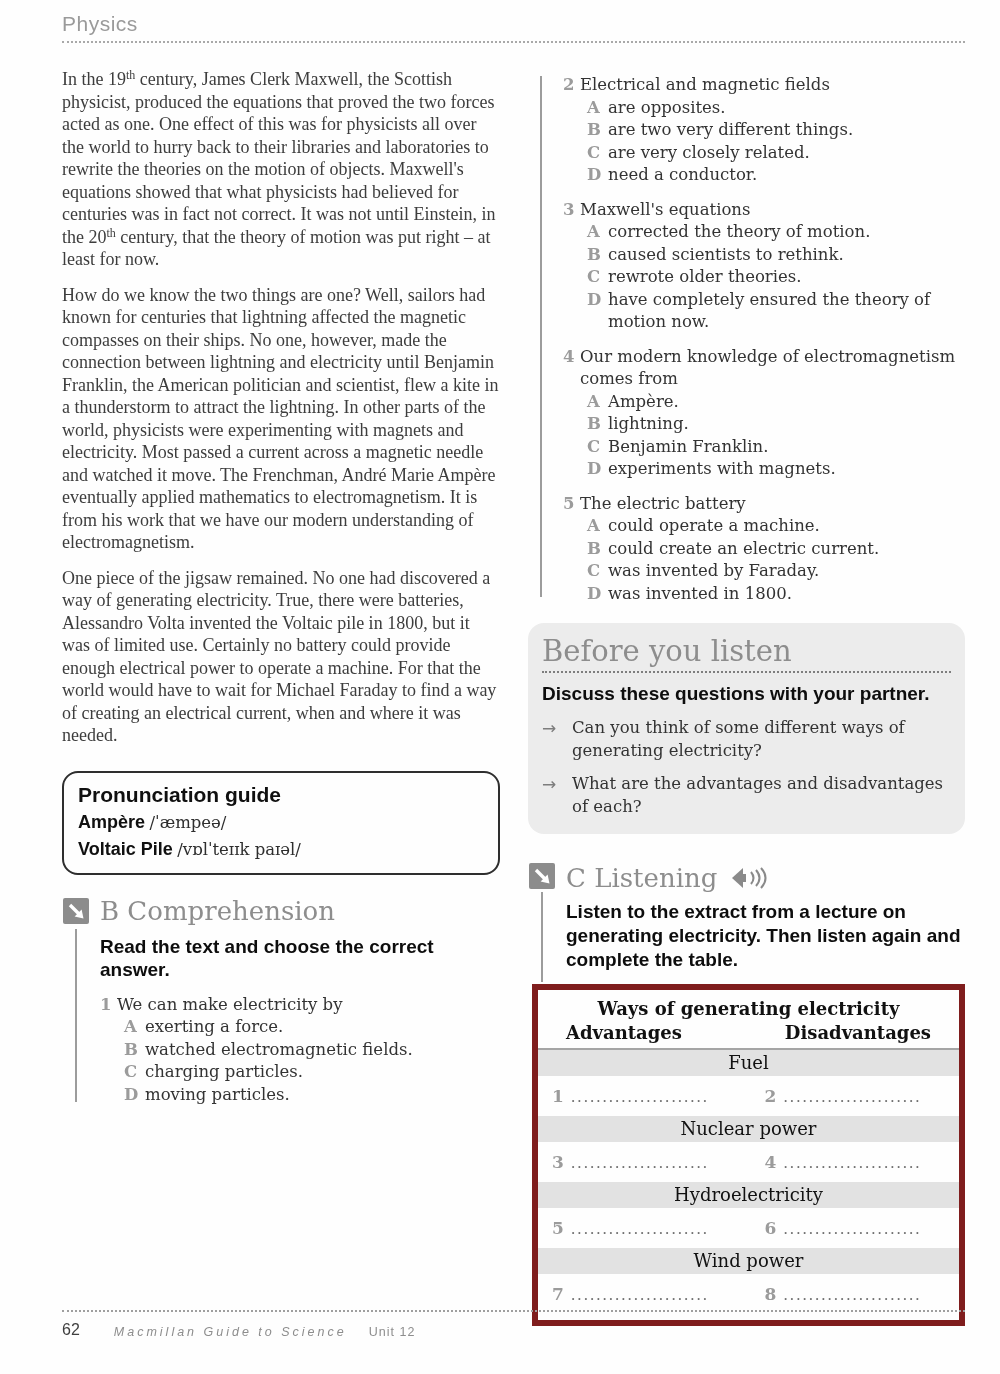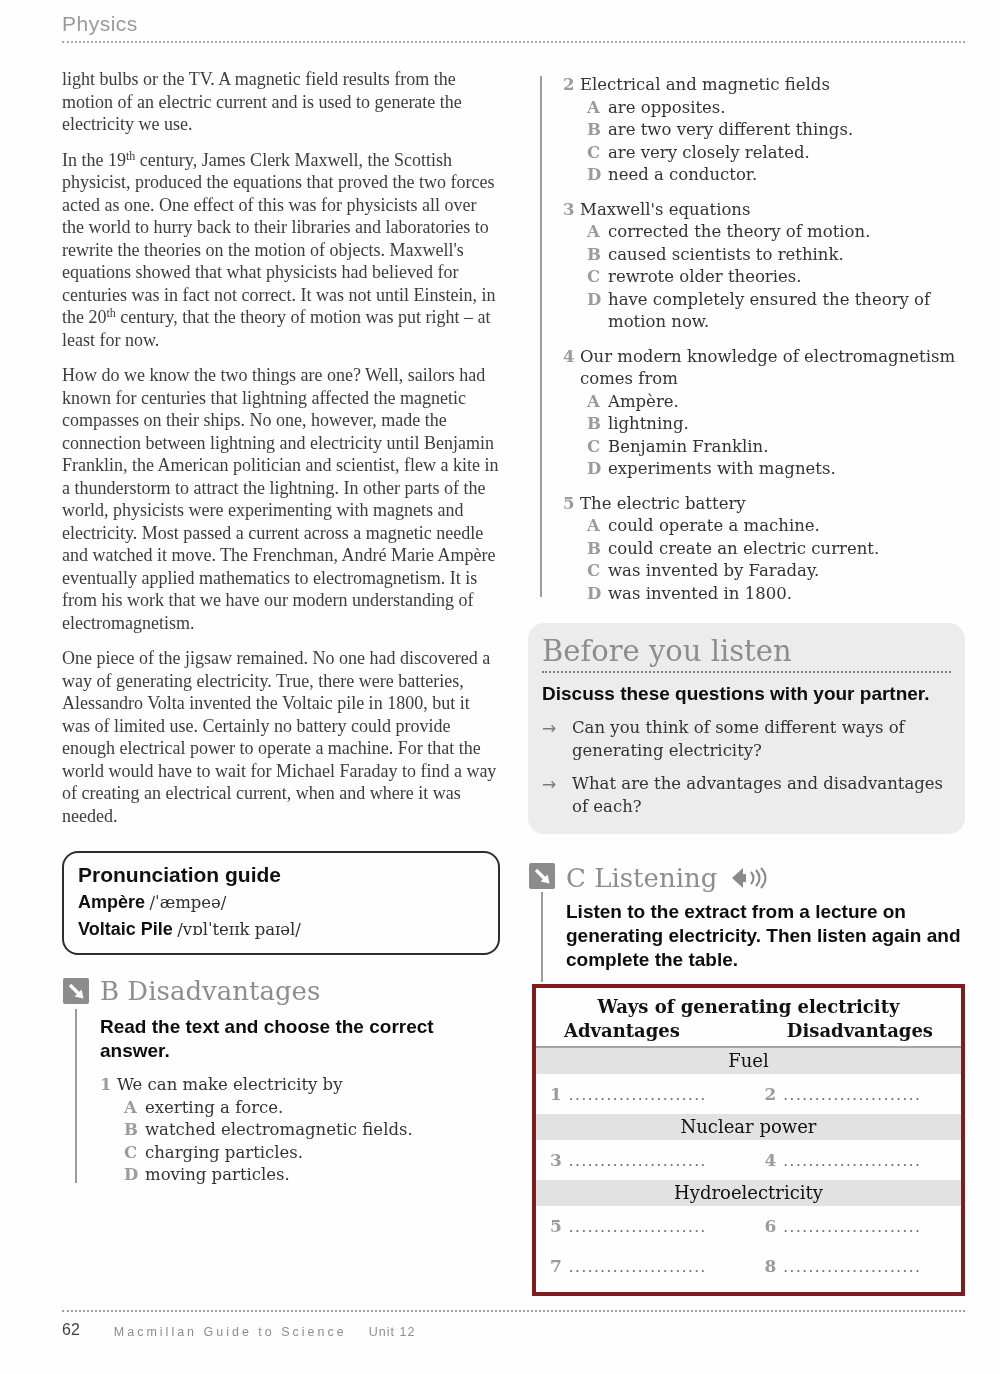--- a/index.html
+++ b/index.html
@@ -4,21 +4,21 @@
 <style>
   html,body{margin:0;padding:0;background:#e9e9e9;}
   .page{position:relative;width:1000px;height:1374px;background:#fefefe;overflow:hidden;
         font-family:"Liberation Serif",serif;color:#3d3d3d;}
   
   .hdr{position:absolute;left:62px;right:35px;top:12px;border-bottom:2px dotted #a9a9a9;padding-bottom:5px;}
   .hdr .hdr-title{font-family:"Liberation Sans",sans-serif;font-size:21px;color:#9a9a9a;letter-spacing:.5px;}
   .ftr{position:absolute;left:62px;right:35px;top:1310px;border-top:2px dotted #9f9f9f;padding-top:9px;
        display:flex;align-items:flex-end;font-family:"Liberation Sans",sans-serif;}
   .ftr .pagenum{font-size:16px;color:#3f3f3f;}
-  .ftr .book{font-size:12.5px;color:#8d8d8d;letter-spacing:3px;margin-left:34px;}
+  .ftr .book{font-size:12.5px;color:#8d8d8d;letter-spacing:3px;margin-left:34px;font-style:italic;}
   .ftr .unit{font-size:12.5px;color:#8d8d8d;letter-spacing:1px;margin-left:22px;}
   
   .col-left{position:absolute;left:62px;top:68px;width:438px;}
   .col-right{position:absolute;left:528px;top:74px;width:437px;}
   
   .passage p{margin:0 0 13px 0;font-size:18px;line-height:22.5px;text-align:left;}
   .passage sup{font-size:12px;line-height:0;vertical-align:6px;}
   
   .pron-box{margin-top:24px;border:2px solid #2e2e2e;border-radius:16px;padding:8px 18px 10px 14px;}
   .pron-title{font-family:"Liberation Sans",sans-serif;font-weight:bold;font-size:21px;color:#101010;line-height:28px;}
@@ -46,21 +46,21 @@
   
   .before-box{margin-top:18px;background:#ececec;border-radius:16px;padding:10px 14px 16px 14px;}
   .before-title{font-family:"DejaVu Serif",serif;font-size:29px;line-height:36px;color:#8d8d8d;
                 border-bottom:2px dotted #7e7e7e;padding-bottom:2px;}
   .before-instr{margin-top:9px;font-family:"Liberation Sans",sans-serif;font-weight:bold;font-size:19px;
                 line-height:24px;color:#0d0d0d;}
   .bullet{display:flex;margin-top:11px;}
   .bullet .arr{flex:0 0 30px;color:#7d7d7d;font-family:"DejaVu Sans",sans-serif;font-size:17px;line-height:22.5px;}
   .bullet .btxt{font-family:"DejaVu Serif",serif;font-size:16.5px;line-height:22.5px;color:#333;}
   
-  .ltable{margin-top:12px;margin-left:4px;border:4px solid #7f1d1d;font-family:"DejaVu Serif",serif;}
+  .ltable{margin-top:12px;margin-left:4px;border:6px solid #7f1d1d;font-family:"DejaVu Serif",serif;}
   .lt-title{text-align:center;font-weight:bold;font-size:18px;color:#111;padding-top:7px;line-height:24px;}
   .lt-heads{display:flex;justify-content:space-between;padding:0 28px 3px 28px;font-weight:bold;
             font-size:18px;color:#111;line-height:24px;}
   .lt-rule{border-bottom:2px solid #a5a5a5;}
   .lt-body{position:relative;padding-bottom:6px;border-radius:7px;}
   .lt-centerline{position:absolute;left:50%;top:0;bottom:6px;width:2px;background:#a5a5a5;z-index:-1;}
   .lt-band{height:26px;background:#e2e2e2;text-align:center;font-size:18px;line-height:26px;color:#111;}
   .lt-row{display:flex;height:40px;align-items:center;}
   .lt-cell{flex:1 1 50%;display:flex;align-items:baseline;}
   .lt-cell.cl{padding-left:14px;}
@@ -73,21 +73,20 @@
 
 <div class="page">
 
   <div class="hdr">
     <span class="hdr-title">Physics</span>
   </div>
 
   <div class="col-left">
 
     <div class="passage">
-      <p>light bulbs or the TV. A magnetic field results from the motion of an electric current and is used to generate the electricity we use.</p>
       <p><span>In the 19</span><sup>th</sup><span> century, James Clerk Maxwell, the Scottish physicist, produced the equations that proved the two forces acted as one. One effect of this was for physicists all over the world to hurry back to their libraries and laboratories to rewrite the theories on the motion of objects. Maxwell's equations showed that what physicists had believed for centuries was in fact not correct. It was not until Einstein, in the 20</span><sup>th</sup><span> century, that the theory of motion was put right – at least for now.</span></p>
       <p>How do we know the two things are one? Well, sailors had known for centuries that lightning affected the magnetic compasses on their ships. No one, however, made the connection between lightning and electricity until Benjamin Franklin, the American politician and scientist, flew a kite in a thunderstorm to attract the lightning. In other parts of the world, physicists were experimenting with magnets and electricity. Most passed a current across a magnetic needle and watched it move. The Frenchman, André Marie Ampère eventually applied mathematics to electromagnetism. It is from his work that we have our modern understanding of electromagnetism.</p>
       <p>One piece of the jigsaw remained. No one had discovered a way of generating electricity. True, there were batteries, Alessandro Volta invented the Voltaic pile in 1800, but it was of limited use. Certainly no battery could provide enough electrical power to operate a machine. For that the world would have to wait for Michael Faraday to find a way of creating an electrical current, when and where it was needed.</p>
     </div>
 
     <div class="pron-box">
       <div class="pron-title">Pronunciation guide</div>
       <div class="pron-line">
         <span class="pron-word">Ampère</span>
         <span class="pron-ipa">/ˈæmpeə/</span>
@@ -100,21 +99,21 @@
 
     <div class="section" style="margin-top:20px;">
       <span class="sec-icon">
         <svg width="28" height="28" viewBox="0 0 28 28">
             <rect x="1" y="1" width="26" height="26" rx="2" fill="#8c8c8c"></rect>
             <line x1="8" y1="8" x2="17.5" y2="17.5" stroke="#ffffff" stroke-width="3.4"></line>
             <polygon points="21.5,21.5 12.6,19.6 19.6,12.6" fill="#ffffff"></polygon>
           </svg>
       </span>
       <div class="vline" style="top:34px;bottom:4px;"></div>
-      <div class="sec-head">B Disadvantages</div>
+      <div class="sec-head">B Comprehension</div>
       <div class="sec-instr">Read the text and choose the correct answer.</div>
 
       <div class="q1-wrap">
         <div class="question" style="margin-bottom:0;">
           <span class="qnum">1</span>
           <span>We can make electricity by</span>
           <div class="opts">
             <div class="opt"><span class="olet">A</span><span>exerting a force.</span></div>
             <div class="opt"><span class="olet">B</span><span>watched electromagnetic fields.</span></div>
             <div class="opt"><span class="olet">C</span><span>charging particles.</span></div>
@@ -250,20 +249,21 @@
             <div class="lt-cell cl">
                 <span class="lt-num">5</span>
                 <span class="lt-dots">......................</span>
               </div>
             <div class="lt-cell cr">
                 <span class="lt-num">6</span>
                 <span class="lt-dots">......................</span>
               </div>
           </div>
 
+          <div class="lt-band">Wind power</div>
           <div class="lt-row">
             <div class="lt-cell cl">
                 <span class="lt-num">7</span>
                 <span class="lt-dots">......................</span>
               </div>
             <div class="lt-cell cr">
                 <span class="lt-num">8</span>
                 <span class="lt-dots">......................</span>
               </div>
           </div>

